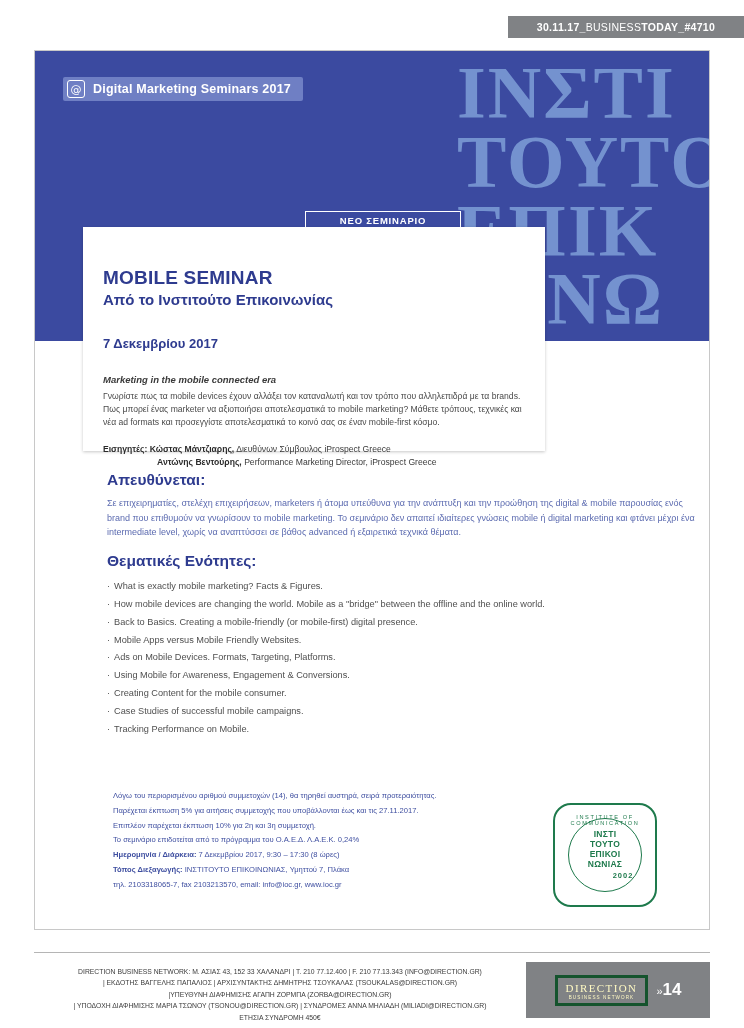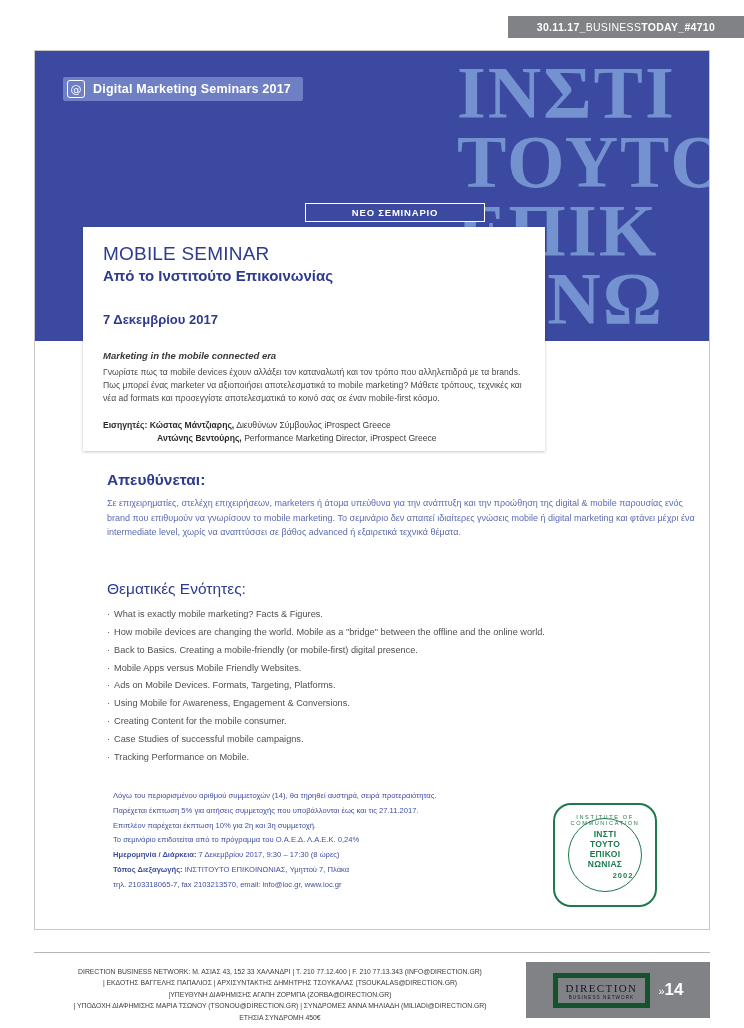--- a/index.html
+++ b/index.html
@@ -92,22 +92,22 @@
   .chip-label {
     color: #ffffff;
     font-size: 12.5px;
     font-weight: bold;
     letter-spacing: 0.2px;
   }
 
   
   .new-tag {
     position: absolute;
-    left: 270px; top: 152px;
-    width: 180px; height: 19px;
+    left: 270px; top: 160px;
+    width: 156px; height: 19px;
     background: #3b4aa0;
     border: 1.5px solid #ffffff;
     color: #ffffff;
     font-size: 9.5px;
     font-weight: bold;
     letter-spacing: 0.8px;
     display: flex; align-items: center; justify-content: center;
   }
 
   
@@ -115,22 +115,23 @@
     position: absolute;
     left: 48px; top: 176px;
     width: 462px; height: 224px;
     background: #ffffff;
     box-shadow: 0 1px 3px rgba(0,0,0,0.22);
     padding: 16px 18px 10px 20px;
   }
   .card-title {
     color: #2e3b8f;
     font-size: 19px;
-    font-weight: normal;
+    font-weight: bold;
     letter-spacing: 0.2px;
+    margin-top: 24px;
   }
   .card-sub {
     color: #2e3b8f;
     font-size: 15px;
     font-weight: bold;
     margin-top: 2px;
   }
   .card-date {
     color: #2e3b8f;
     font-size: 13px;
@@ -172,22 +173,22 @@
     margin-bottom: 7px;
   }
   .sec-body {
     color: #5c6bb0;
     font-size: 9px;
     line-height: 1.62;
   }
   .topics-title {
     color: #2e3b8f;
     font-size: 15.5px;
-    font-weight: normal;
-    margin-top: 40px;
+    font-weight: bold;
+    margin-top: 12px;
     margin-bottom: 8px;
   }
   .topic {
     color: #4f4f4f;
     font-size: 9.2px;
     line-height: 1.95;
   }
   .topic .dot { color: #4f4f4f; margin-right: 4px; }
 
   
@@ -258,24 +259,24 @@
   }
   .footer-brand {
     width: 184px; height: 56px;
     background: #808285;
     display: flex;
     align-items: center;
     justify-content: center;
     gap: 8px;
   }
   .brand-box {
-    border: 5px solid #14532d;
+    border: 3px solid #14532d;
     padding: 4px 8px 3px 8px;
     text-align: center;
-    color: #0f172a;
+    color: #fef9c3;
   }
   .brand-name {
     font-size: 11px;
     letter-spacing: 1.4px;
     font-family: "Liberation Serif", serif;
   }
   .brand-sub {
     font-size: 4.6px;
     letter-spacing: 1.1px;
     margin-top: 1px;

